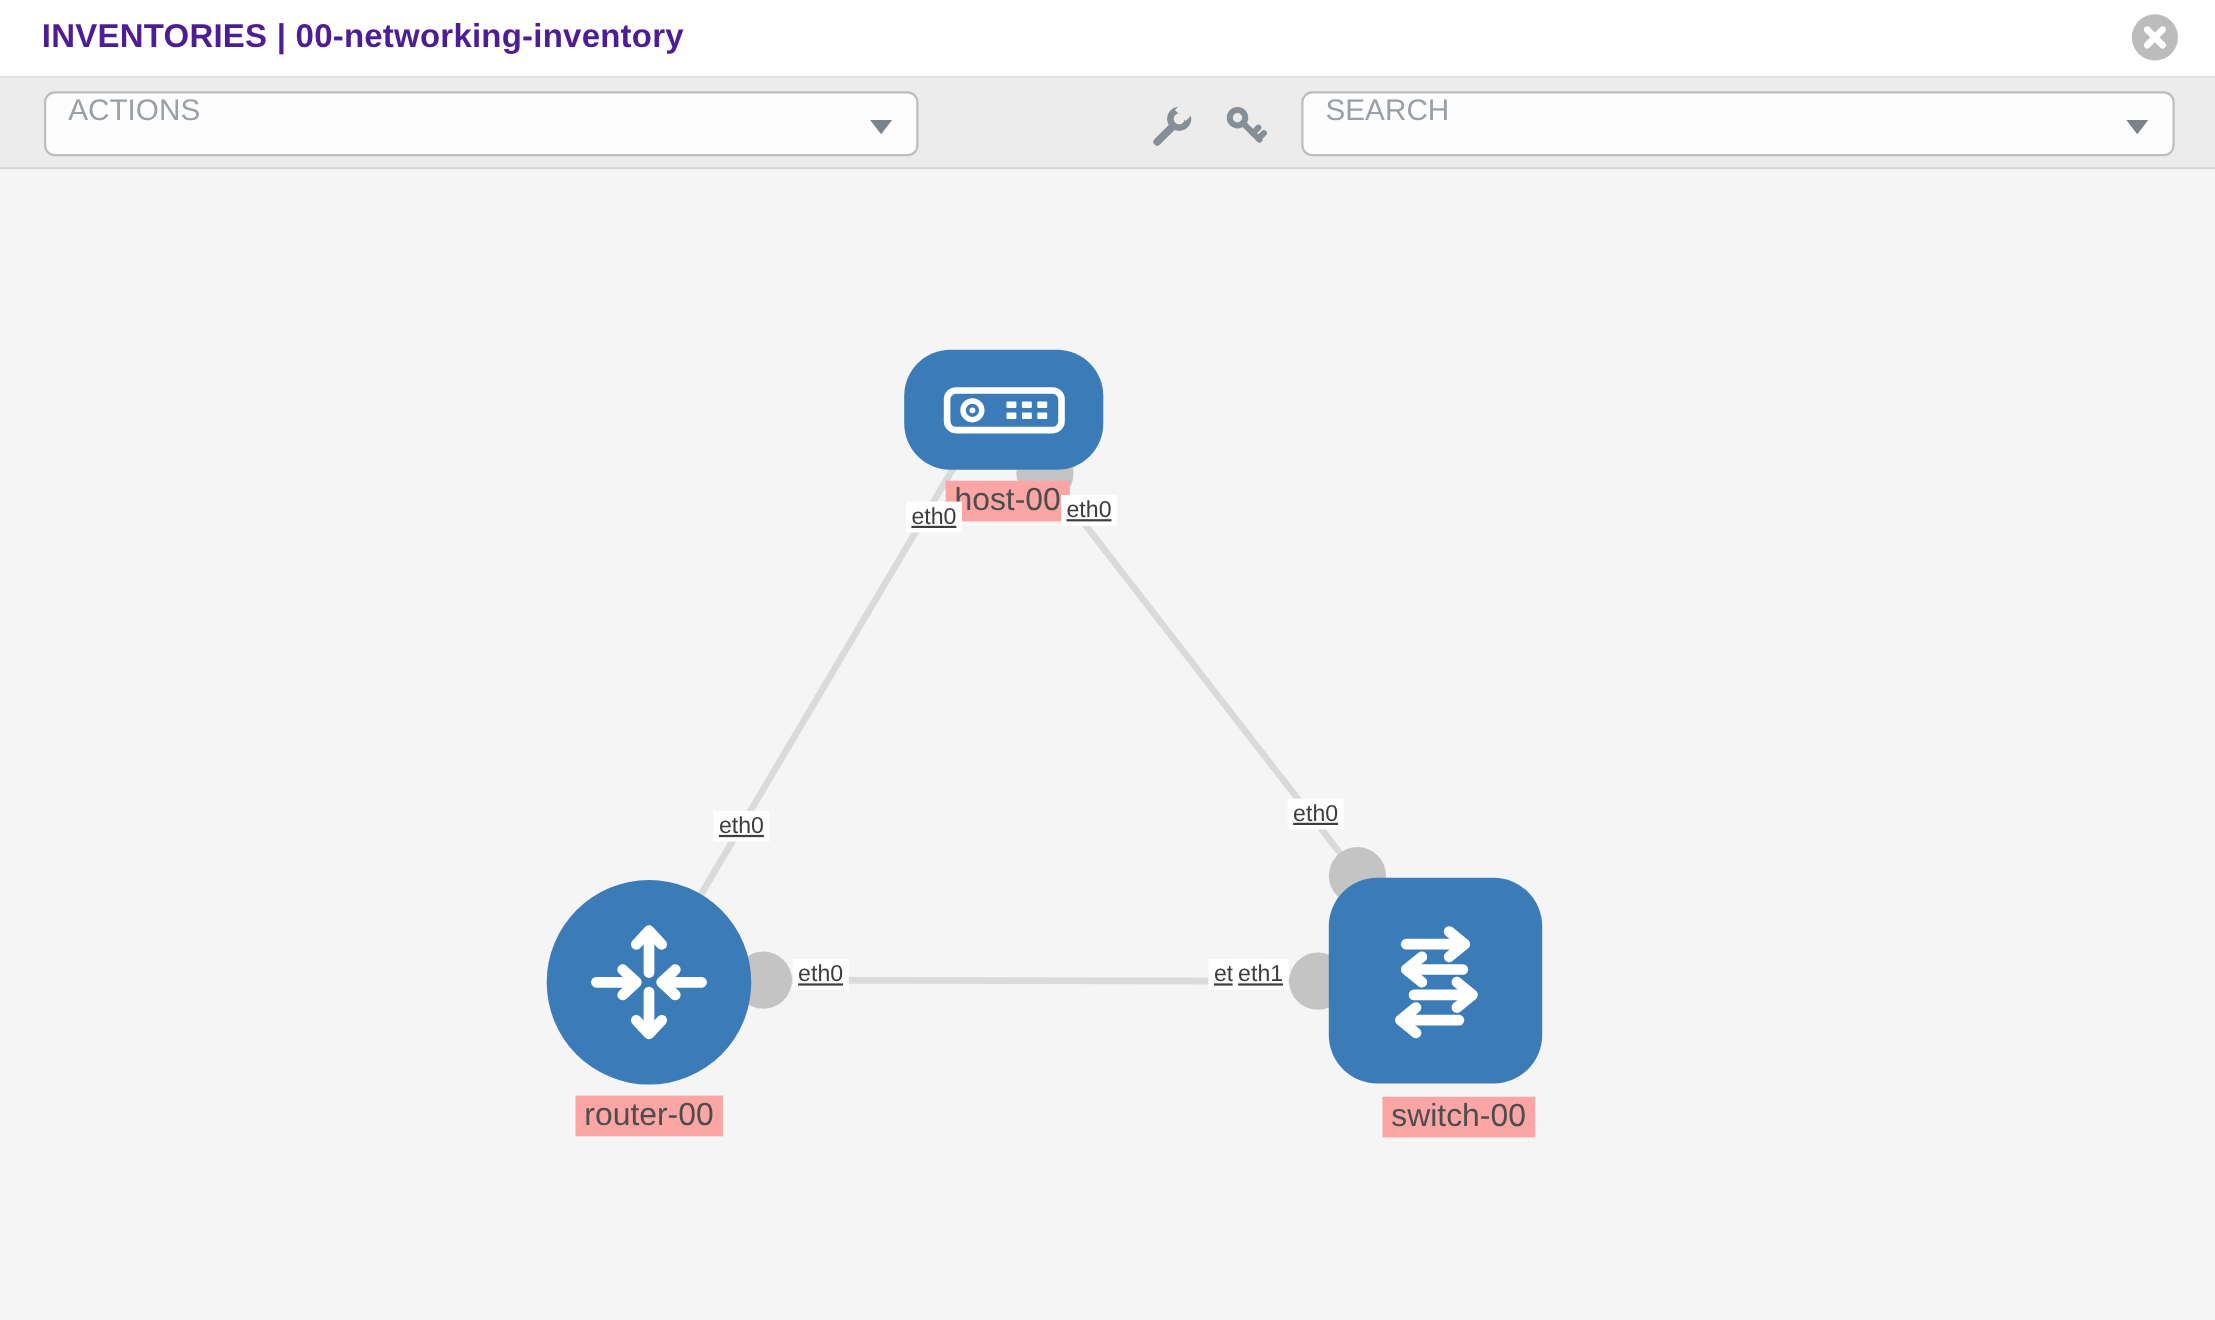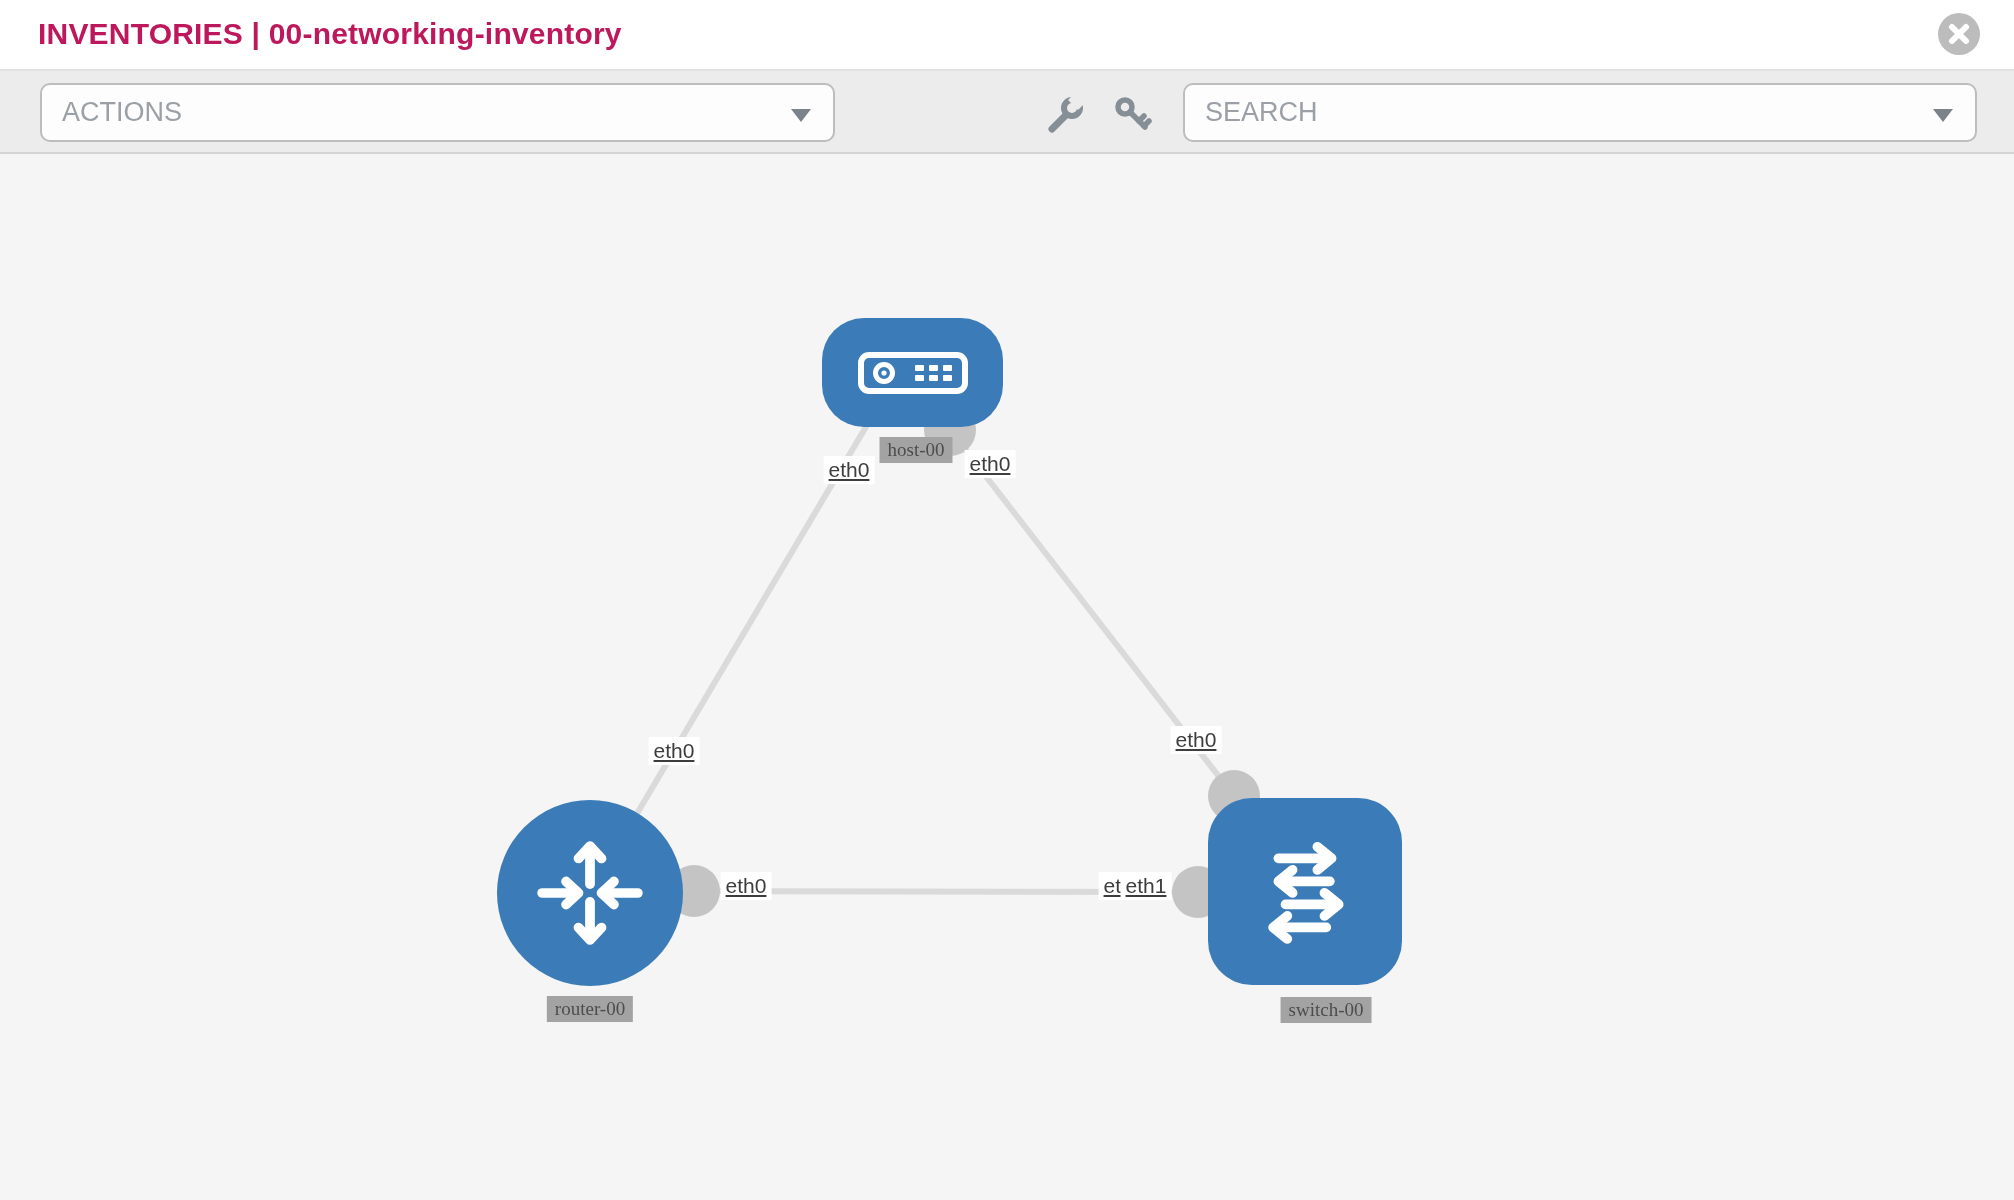--- a/index.html
+++ b/index.html
@@ -3,31 +3,31 @@
 <meta charset="utf-8">
 <style>
   * { margin:0; padding:0; box-sizing:border-box; }
   html,body { width:2014px; height:1200px; overflow:hidden; background:#fff;
               font-family:"Liberation Sans", sans-serif; }
 
   
   .header { position:relative; width:2014px; height:71px; background:#fff;
             border-bottom:2px solid #e2e2e2; }
   .header-title { position:absolute; left:38px; top:17px; font-size:30px; font-weight:700;
-                  color:#be185d; letter-spacing:0.2px; }
+                  color:#4c1d95; letter-spacing:0.2px; }
   .close-btn { position:absolute; right:34px; top:13px; width:42px; height:42px;
                border-radius:50%; background:#bcbcbc; border:none; cursor:pointer;
                display:flex; align-items:center; justify-content:center; }
 
   
   .toolbar { position:relative; width:2014px; height:83px; background:#ececec;
              border-bottom:2px solid #d4d4d4; }
   .select-box { position:absolute; top:12px; height:59px; background:#fdfdfd;
                 border:2px solid #bdbdbd; border-radius:10px; display:flex;
-                align-items:center; padding:0 24px 0 20px; cursor:pointer; }
+                align-items:flex-start; padding:0 24px 0 20px; cursor:pointer; }
   .select-box .label { font-size:27px; color:#9aa0a6; }
   .actions-box { left:40px; width:795px; }
   .search-box  { left:1183px; width:794px; }
   .caret { position:absolute; right:22px; top:24px; width:0; height:0;
            border-left:10px solid transparent; border-right:10px solid transparent;
            border-top:13px solid #7b828a; }
   .tool-icon-btn { position:absolute; top:22px; width:44px; height:44px; background:none;
                    border:none; cursor:pointer; }
   .wrench-btn { left:1043px; }
   .key-btn { left:1111px; }
@@ -35,22 +35,22 @@
   
   .canvas { position:relative; width:2014px; height:1046px; background:#f5f5f5; overflow:hidden; }
   .links-svg { position:absolute; left:0; top:0; }
 
   .node { position:absolute; background:#3b7cb8; display:flex; align-items:center;
           justify-content:center; cursor:pointer; }
   .node-host   { left:822px; top:164px; width:181px; height:109px; border-radius:42px; }
   .node-router { left:497px; top:646px; width:186px; height:186px; border-radius:50%; }
   .node-switch { left:1208px; top:644px; width:194px; height:187px; border-radius:44px; }
 
-  .node-label { position:absolute; transform:translateX(-50%); background:#a3a3a3;
-                color:#4d4d4d; font-size:19px; padding:2px 8px; white-space:nowrap;font-family:Liberation Serif, serif; }
+  .node-label { position:absolute; transform:translateX(-50%); background:#fca5a5;
+                color:#4d4d4d; font-size:29px; padding:2px 8px; white-space:nowrap; }
   .iface-label { position:absolute; transform:translate(-50%,-50%); background:#fff;
                  color:#3d3d3d; font-size:21px; padding:2px 5px; white-space:nowrap;text-decoration:underline; }
 </style>
 </head>
 <body>
 
 <div class="header">
   <div class="header-title">INVENTORIES | 00-networking-inventory</div>
   <button class="close-btn">
     <span style="display:flex">

